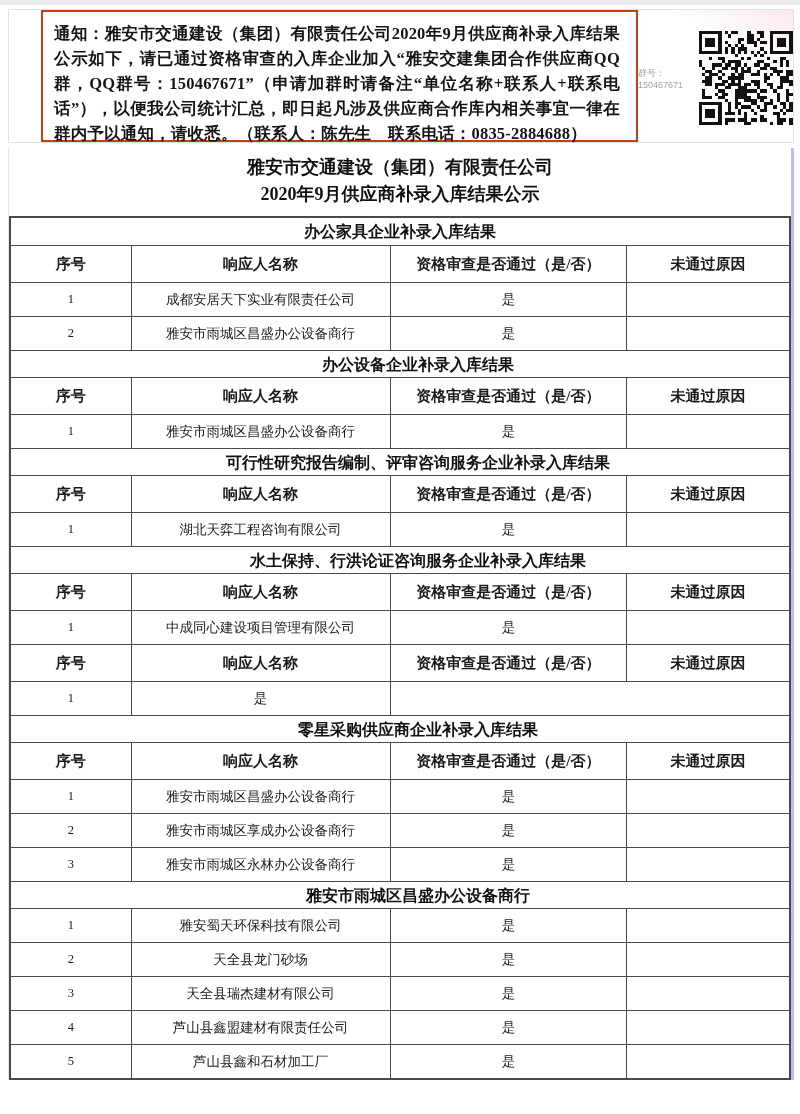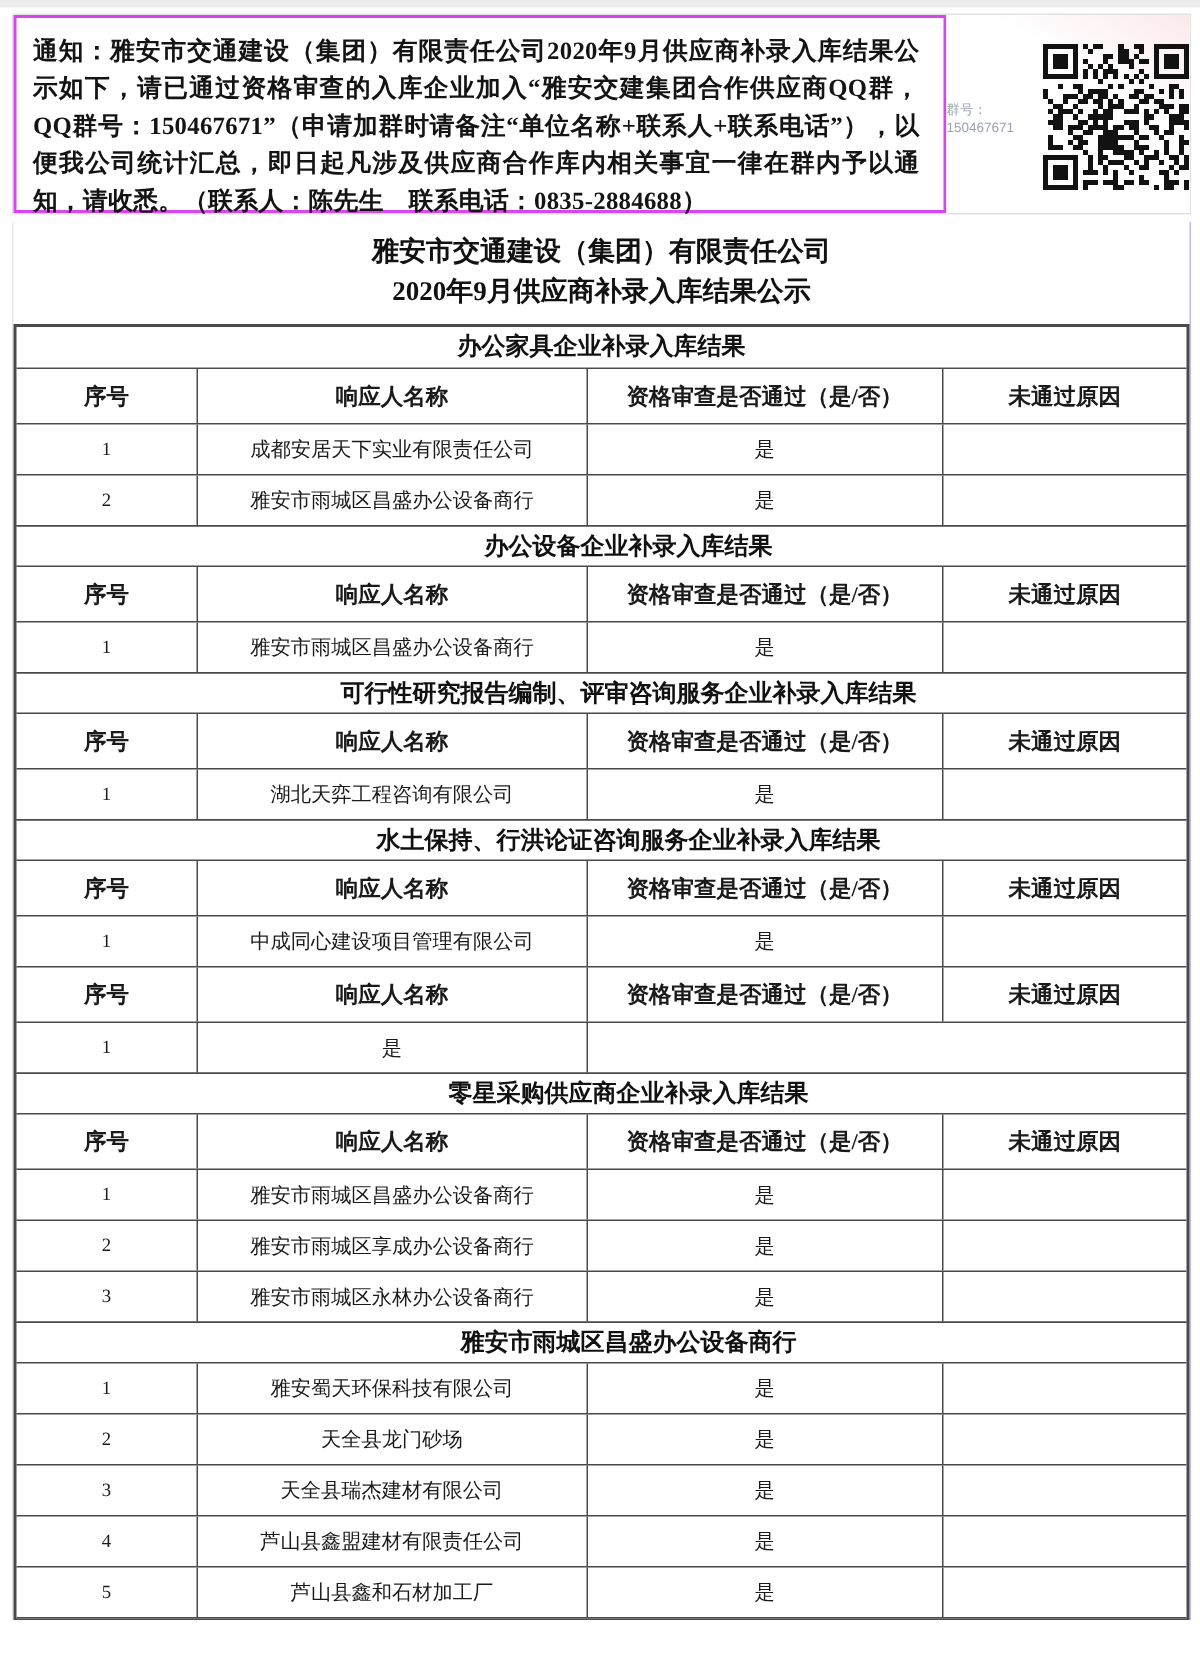--- a/index.html
+++ b/index.html
@@ -10,42 +10,43 @@
     color:#1c1c1c;
   }
   .top-strip { position:absolute; top:0; left:0; width:800px; height:5px; background:#ececec; }
 
   
   .top-band {
     position:absolute; top:9px; left:8px; width:786px; height:134px;
     display:flex; border:1px solid #e2e2e2; background:#fff;
   }
   .notice-box {
-    width:622px; height:100%; border:2px solid #d946ef;
+    width:622px; height:100%; border:2px solid #c2410c;
     padding:9px 16px 6px 11px;
+    margin-left:32px;
   }
   .notice-text {
     font-size:16.5px; line-height:25px; font-weight:600;
     color:#141414; letter-spacing:0.2px; text-align:justify;
   }
   .qr-panel {
     flex:1; position:relative; height:100%;
     background:linear-gradient(210deg, #fbe9ec 0%, #ffffff 34%),#fff;
     display:flex; align-items:center;
   }
   .qr-label {
     margin-top:5px; font-size:9px; color:#9aa2b1;
     font-family:"Liberation Sans","DejaVu Sans",sans-serif;
   }
   .qr-code { margin-top:3px; width:110px; height:110px; }
 
   
   .content {
     position:absolute; top:148px; left:8px; width:786px;
-    border-left:1px solid #e6e6e6; border-right:1px solid #c4b5fd;
+    border-left:1px solid #e6e6e6; border-right:3px solid #c4b5fd;
     background:#fff;
   }
   .doc-title { text-align:center; padding:6px 0 8px 0; }
   .doc-title div { font-size:18px; font-weight:bold; line-height:27px; color:#111; }
 
   .tables { border:2px solid #4a4a4a; border-bottom-width:1px; }
   .sec-title {
     height:28px; line-height:28px; text-align:center;
     font-size:16px; font-weight:bold; color:#111;
     border-bottom:1px solid #4a4a4a;

